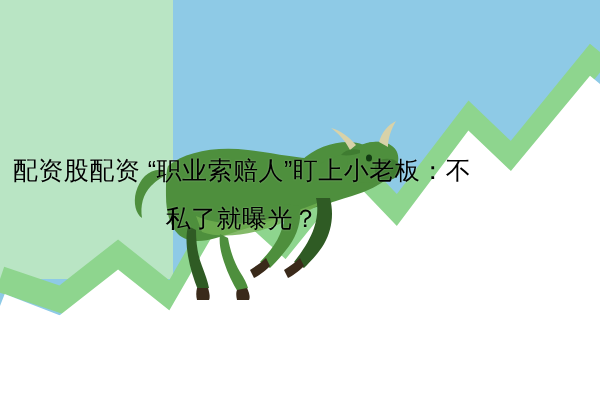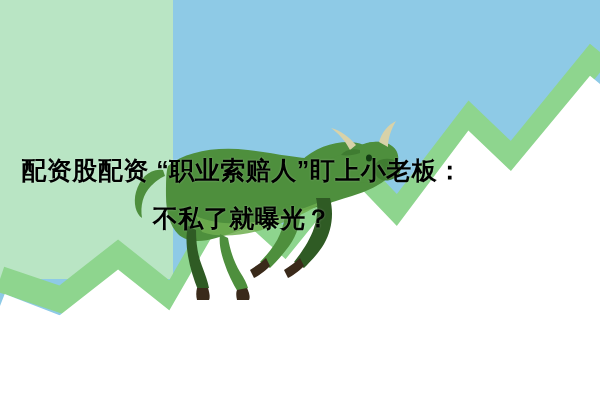--- a/index.html
+++ b/index.html
@@ -33,21 +33,21 @@
   }
   .headline {
     position: absolute;
     left: 0;
     top: 146px;
     width: 484px;
     text-align: center;
     color: #000000;
     font-size: 25px;
     line-height: 48px;
-    font-weight: 700;
+    font-weight: 400;
     letter-spacing: 0.5px;
     text-shadow: 0 0 2px rgba(255,255,255,0.35);
     z-index: 5;
     padding: 0 10px;
     box-sizing: border-box;
   }
 </style>
 </head>
 <body>
 

